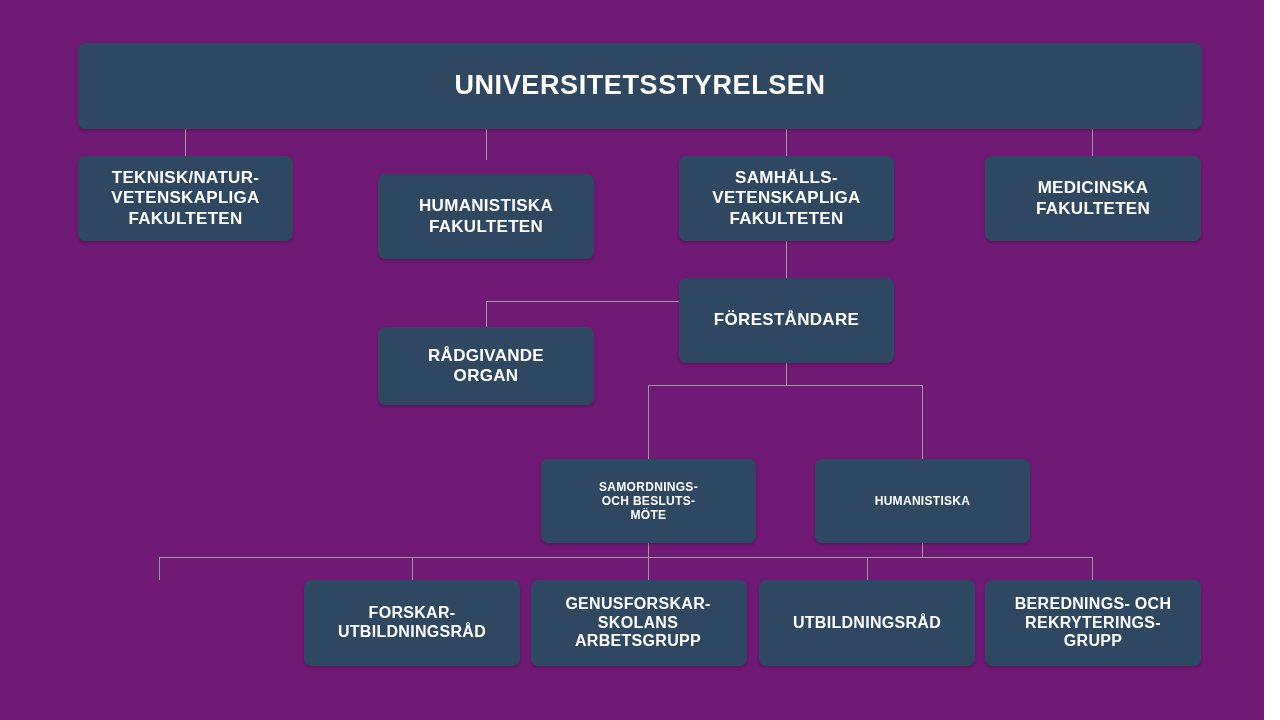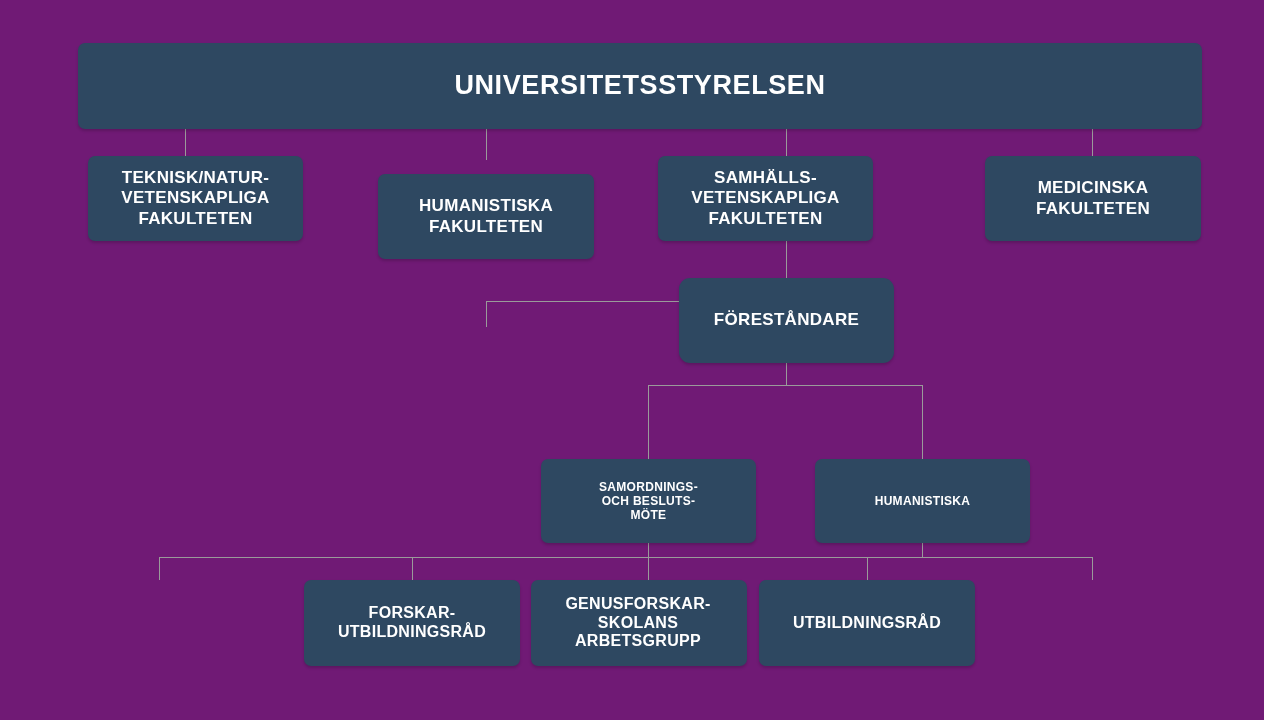--- a/index.html
+++ b/index.html
@@ -82,46 +82,50 @@
   <div class="conn conn-v" style="left:159px;  top:557px; height:23px;"></div>
   <div class="conn conn-v" style="left:412px;  top:557px; height:23px;"></div>
   <div class="conn conn-v" style="left:648px;  top:557px; height:23px;"></div>
   <div class="conn conn-v" style="left:867px;  top:557px; height:23px;"></div>
   <div class="conn conn-v" style="left:1092px; top:557px; height:23px;"></div>
 
   <div class="node node-root" style="left:78px; top:43px; width:1124px; height:86px;">
     <span class="node-label">UNIVERSITETSSTYRELSEN</span>
   </div>
 
-  <div class="node node-l1" style="left:88px; top:156px; width:215px; height:85px;">
+  <div class="node node-l1" style="left:78px; top:156px; width:215px; height:85px;">
     <span class="node-label">TEKNISK/NATUR-
 VETENSKAPLIGA
 FAKULTETEN</span>
   </div>
 
   <div class="node node-l1" style="left:378px; top:174px; width:216px; height:85px;text-align:center;">
     <span class="node-label">HUMANISTISKA
 FAKULTETEN</span>
   </div>
 
-  <div class="node node-l1" style="left:658px; top:156px; width:215px; height:85px;">
+  <div class="node node-l1" style="left:679px; top:156px; width:215px; height:85px;">
     <span class="node-label">SAMHÄLLS-
 VETENSKAPLIGA
 FAKULTETEN</span>
   </div>
 
   <div class="node node-l1" style="left:985px; top:156px; width:216px; height:85px;">
     <span class="node-label">MEDICINSKA
 FAKULTETEN</span>
   </div>
 
-  <div class="node node-l2" style="left:679px; top:278px; width:215px; height:85px;border-radius:11px;">
+  <div class="node node-l2" style="left:679px; top:278px; width:215px; height:85px;">
     <span class="node-label">FÖRESTÅNDARE</span>
   </div>
 
+  <div class="node node-l2" style="left:378px; top:327px; width:216px; height:78px;">
+    <span class="node-label">RÅDGIVANDE
+ORGAN</span>
+  </div>
 
   <div class="node node-l3" style="left:541px; top:459px; width:215px; height:84px;">
     <span class="node-label">SAMORDNINGS-
 OCH BESLUTS-
 MÖTE</span>
   </div>
 
   <div class="node node-l3" style="left:815px; top:459px; width:215px; height:84px;">
     <span class="node-label">HUMANISTISKA</span>
   </div>
@@ -135,14 +139,19 @@
   <div class="node node-l4" style="left:531px; top:580px; width:216px; height:86px;padding-left:6px;">
     <span class="node-label">GENUSFORSKAR-
 SKOLANS
 ARBETSGRUPP</span>
   </div>
 
   <div class="node node-l4" style="left:759px; top:580px; width:216px; height:86px;">
     <span class="node-label">UTBILDNINGSRÅD</span>
   </div>
 
+  <div class="node node-l4" style="left:985px; top:580px; width:216px; height:86px;">
+    <span class="node-label">BEREDNINGS- OCH
+REKRYTERINGS-
+GRUPP</span>
+  </div>
 
 </div>
 
 </body></html>

